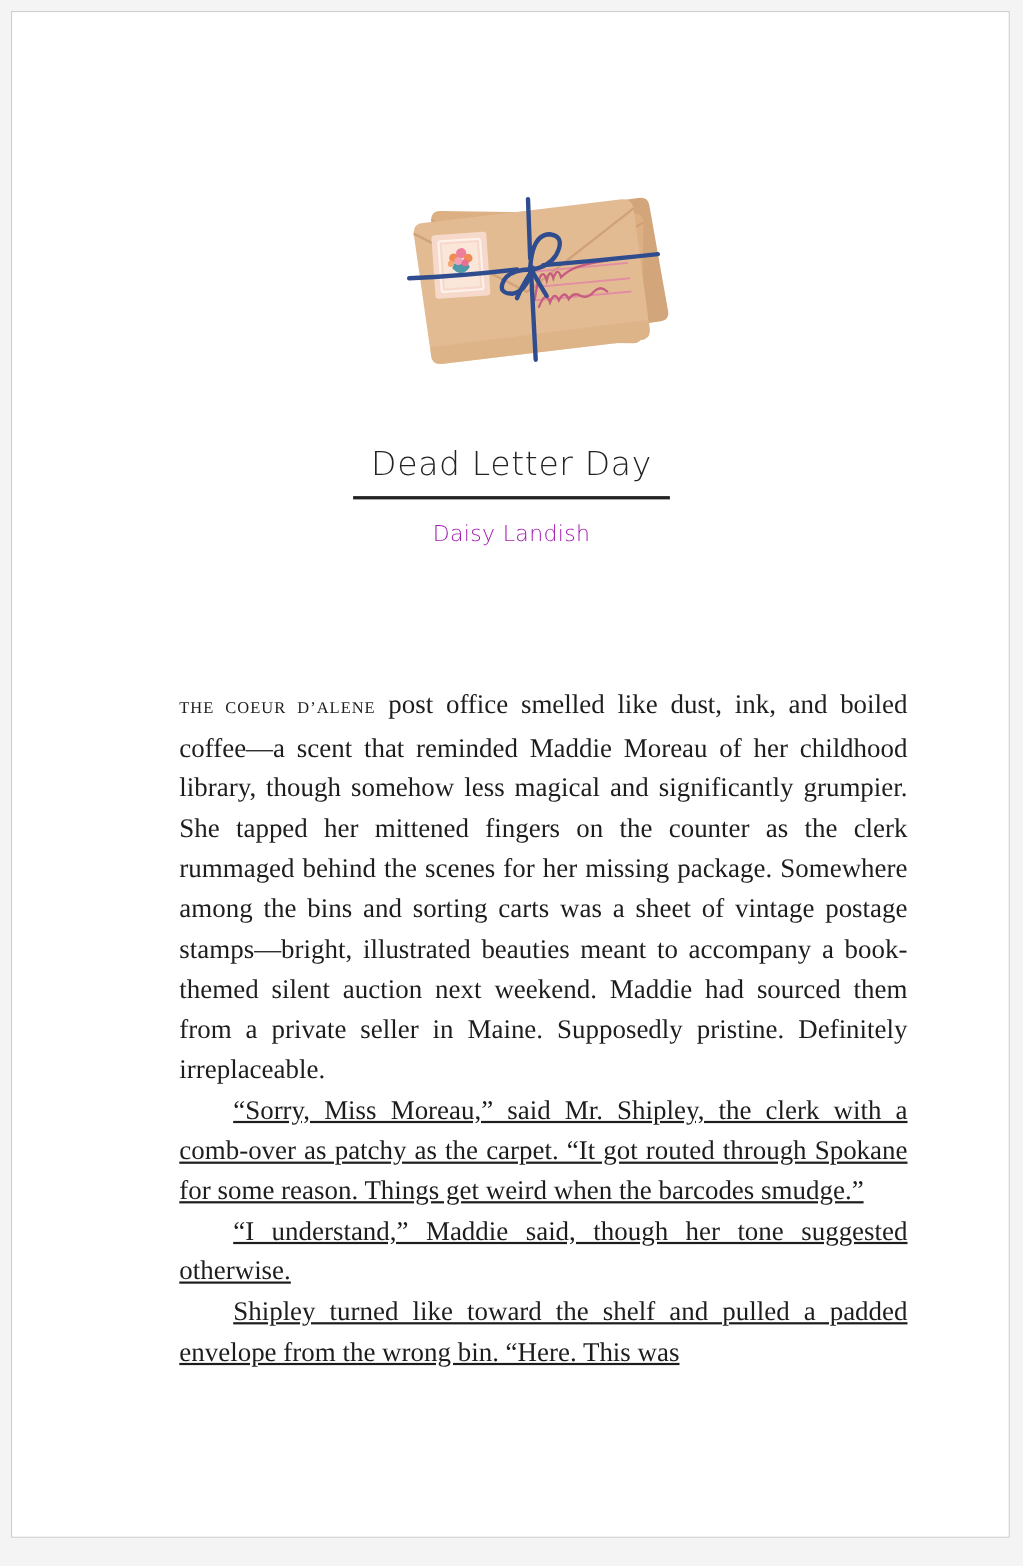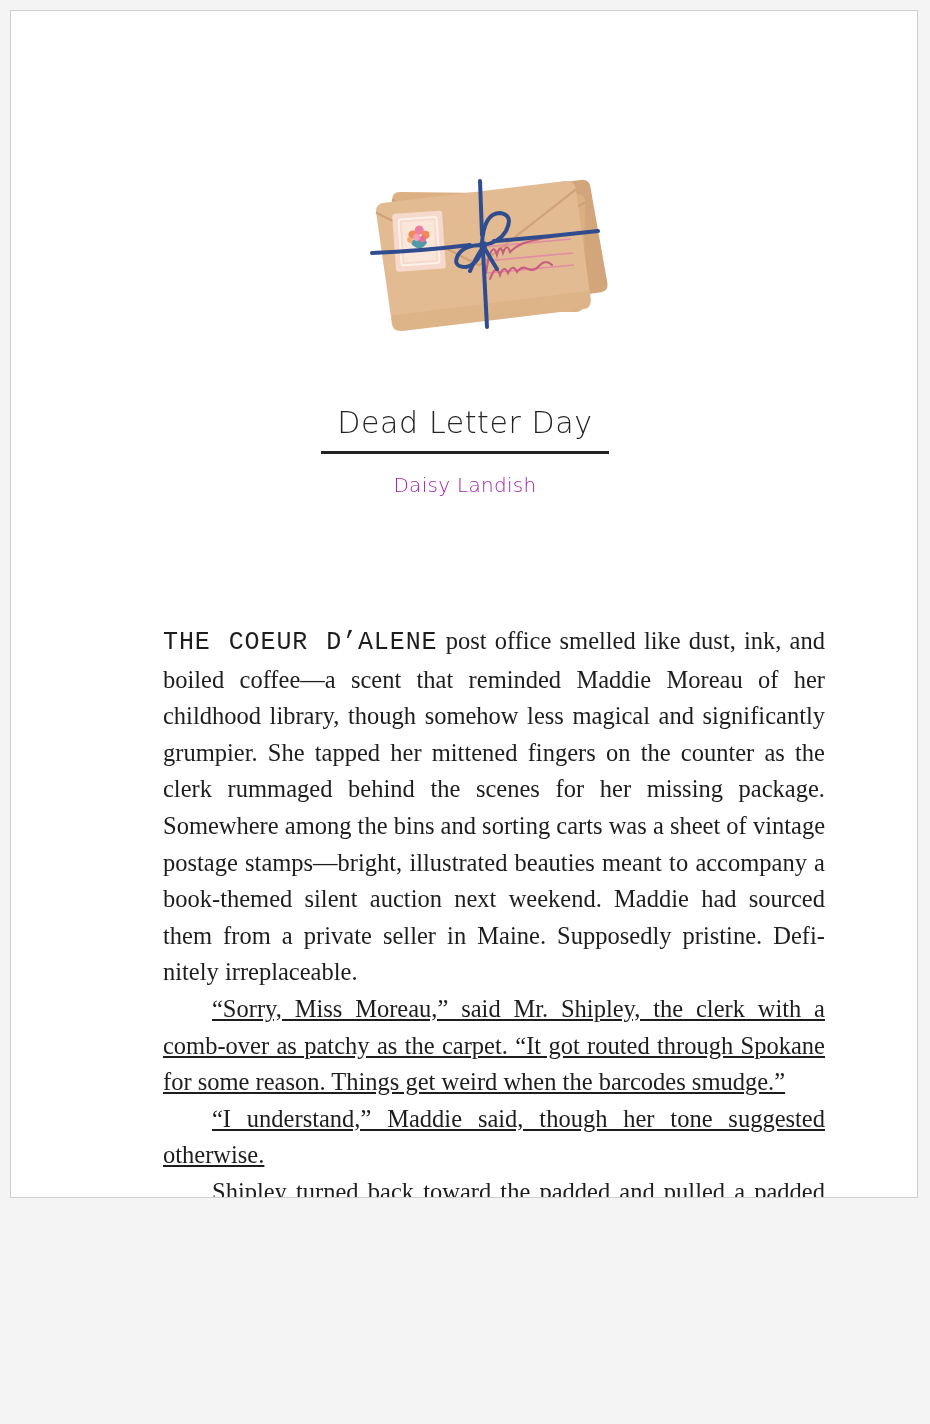--- a/index.html
+++ b/index.html
@@ -12,21 +12,21 @@
     background: #f4f4f4;
     font-family: "Liberation Sans", sans-serif;
     -webkit-font-smoothing: antialiased;
   }
 
   .page-shell {
     position: absolute;
     left: 10px;
     top: 10px;
     width: 908px;
-    height: 1188px;
+    height: 1388px;
     background: #ffffff;
     border: 1px solid #cfcfcf;
     box-sizing: border-box;
     overflow: hidden;
   }
 
   .story-inner {
     position: absolute;
     left: 0;
     top: 0;
@@ -99,22 +99,22 @@
   }
   .story-body p {
     margin: 0;
     text-indent: 0;
   }
   .story-body p + p {
     text-indent: 2.0em;
     text-decoration: underline;
   }
   .smallcaps-lead {
-    font-family: Liberation Mono, monospace;
-    font-size: 25px;
+    font-family: Liberation Serif, serif;
+    font-size: 15px;
     font-weight: 300;
     letter-spacing: 0.9px;
   }
 </style>
 </head>
 <body>
 
 <div class="page-shell">
   <div class="story-inner">
 
@@ -183,17 +183,17 @@
     <div class="title-block">
       <h1 class="story-title">Dead Letter Day</h1>
       <div class="title-rule"></div>
       <p class="story-author">Daisy Landish</p>
     </div>
 
     <div class="story-body">
       <p><span class="smallcaps-lead">THE COEUR D’ALENE</span><span> post office smelled like dust, ink, and boiled coffee—a scent that reminded Maddie Moreau of her childhood library, though somehow less magical and significantly grumpier. She tapped her mittened fingers on the counter as the clerk rummaged behind the scenes for her missing package. Somewhere among the bins and sorting carts was a sheet of vintage postage stamps—bright, illustrated beauties meant to accompany a book-themed silent auction next weekend. Maddie had sourced them from a private seller in Maine. Supposedly pristine. Defi­nitely irreplaceable.</span></p>
       <p>“Sorry, Miss Moreau,” said Mr. Shipley, the clerk with a comb-over as patchy as the carpet. “It got routed through Spokane for some reason. Things get weird when the barcodes smudge.”</p>
       <p>“I understand,” Maddie said, though her tone suggested otherwise.</p>
-      <p>Shipley turned back toward the padded and pulled a padded envelope from the wrong bin. “Here. This was</p>
+      <p>Shipley turned like toward the shelf and pulled a padded envelope from the wrong bin. “Here. This was</p>
     </div>
 
   </div>
 </div>
 
 </body></html>

